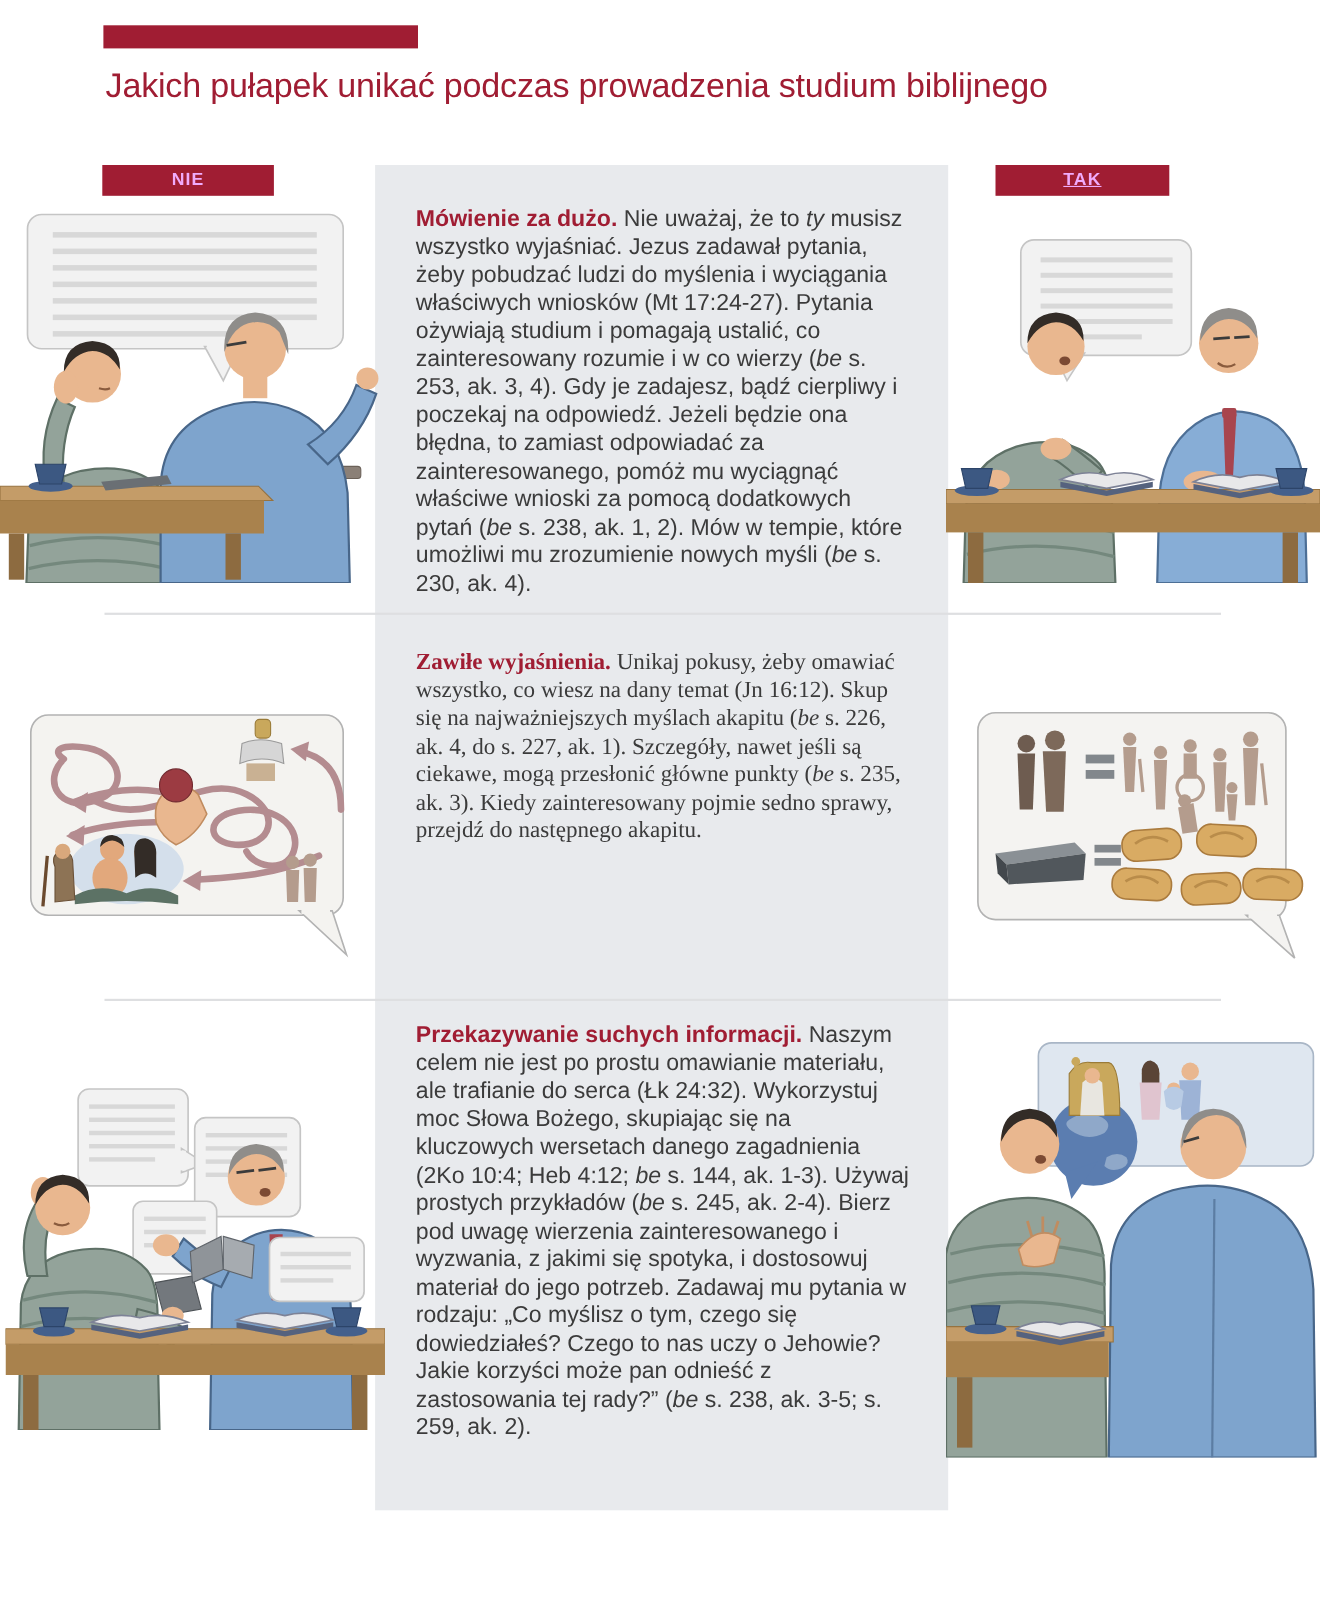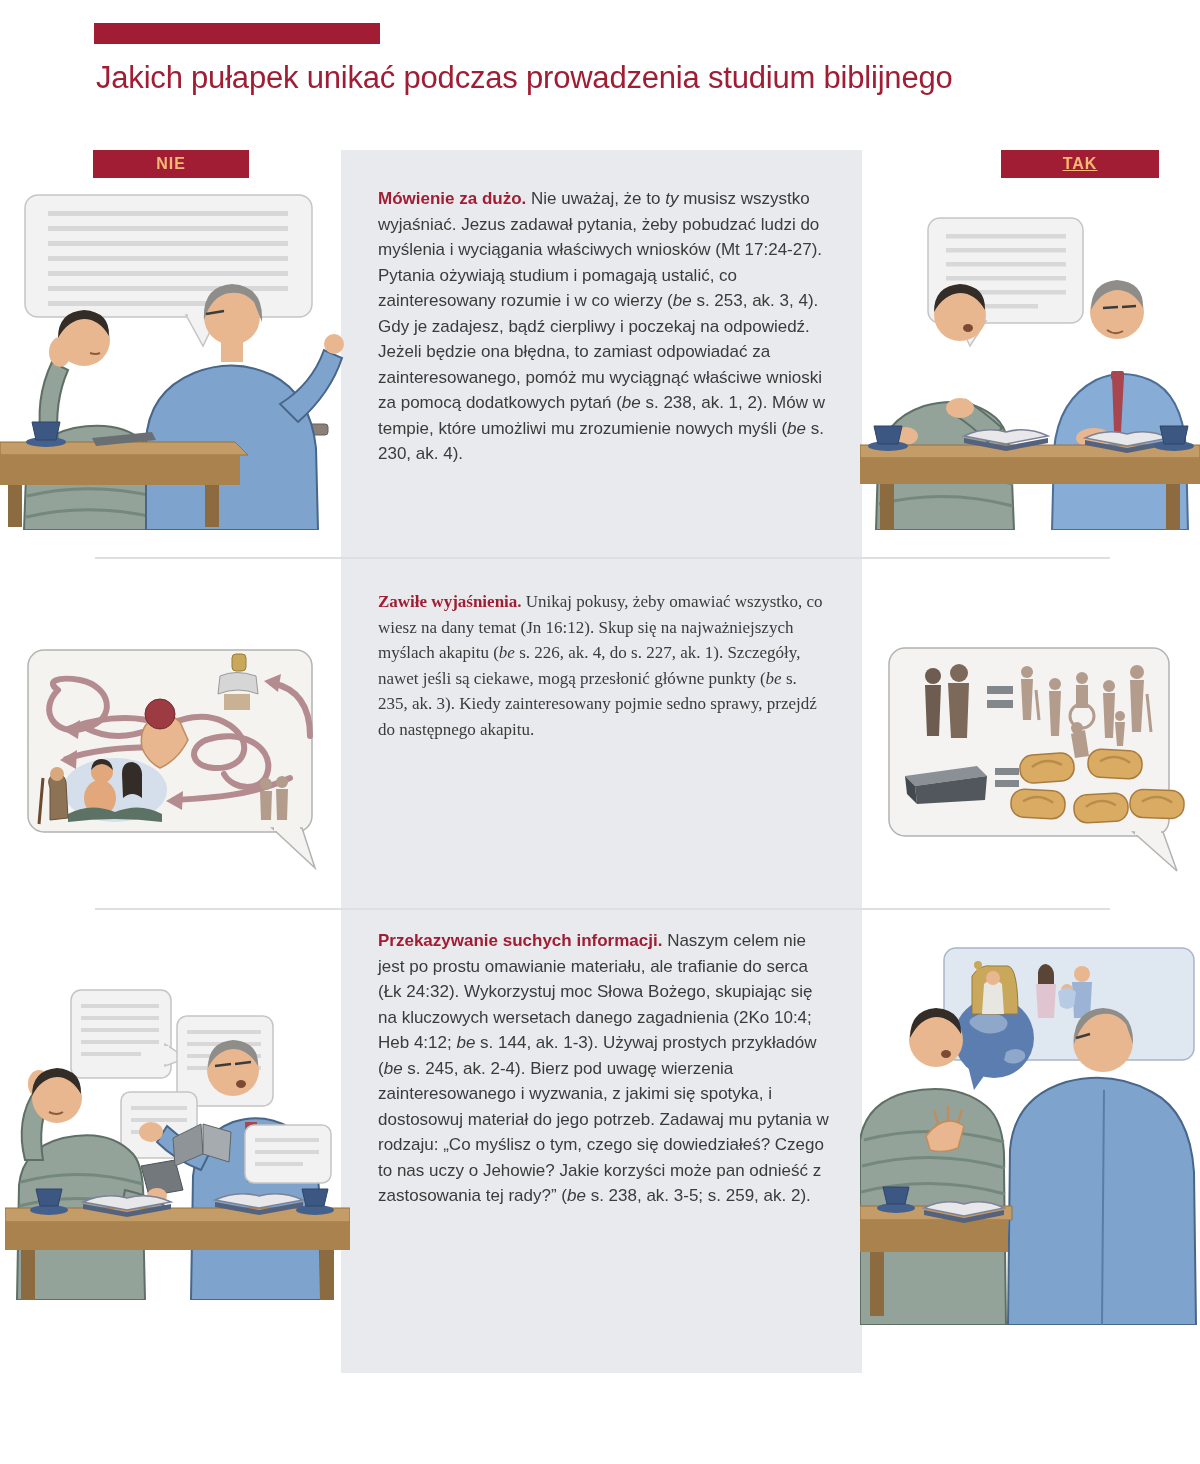--- a/index.html
+++ b/index.html
@@ -6,31 +6,31 @@
     --crimson:#a01d33;
     --panel:#e8eaed;
     --ink:#3b3b3b;
   }
   html,body{margin:0;padding:0;background:#fff;}
   .page{position:relative;width:1200px;height:1464px;background:#fff;
         font-family:"Liberation Sans",sans-serif;overflow:hidden;margin-top:20px;}
   .topbar{position:absolute;left:94px;top:3px;width:286px;height:21px;background:var(--crimson);}
   .title{position:absolute;left:96px;top:40px;width:1020px;margin:0;
          font-size:31px;font-weight:400;letter-spacing:-0.2px;color:var(--crimson);}
-  .tag{position:absolute;top:130px;height:28px;background:var(--crimson);color:#fdba74;
+  .tag{position:absolute;top:130px;height:28px;background:var(--crimson);color:#f0abfc;
        font-weight:bold;font-size:16px;letter-spacing:1px;
        display:flex;align-items:center;justify-content:center;}
   .tag-nie{left:93px;width:156px;}
-  .tag-tak{left:1001px;width:158px;text-decoration:underline;}
+  .tag-tak{left:905px;width:158px;text-decoration:underline;}
   .graycol{position:absolute;left:341px;top:130px;width:521px;height:1223px;background:var(--panel);}
   .divider{position:absolute;left:95px;width:1015px;height:2px;background:#dedfe1;}
   .divider-1{top:537px;}
   .divider-2{top:888px;}
   .para{position:absolute;left:378px;width:452px;margin:0;
-        font-size:17px;line-height:25.5px;color:var(--ink);text-align:left;}
+        font-size:21px;line-height:25.5px;color:var(--ink);text-align:left;}
   .para-1{top:166px;}
   .para-2{top:569px;font-family:Liberation Serif, serif;}
   .para-3{top:908px;}
   .lead{color:var(--crimson);font-weight:bold;}
   .scene{position:absolute;}
   .scene svg{display:block;}
   
   .skin{fill:#e9b78f;}
   .hairD{fill:#332c27;}
   .hairG{fill:#8f8d8a;}

